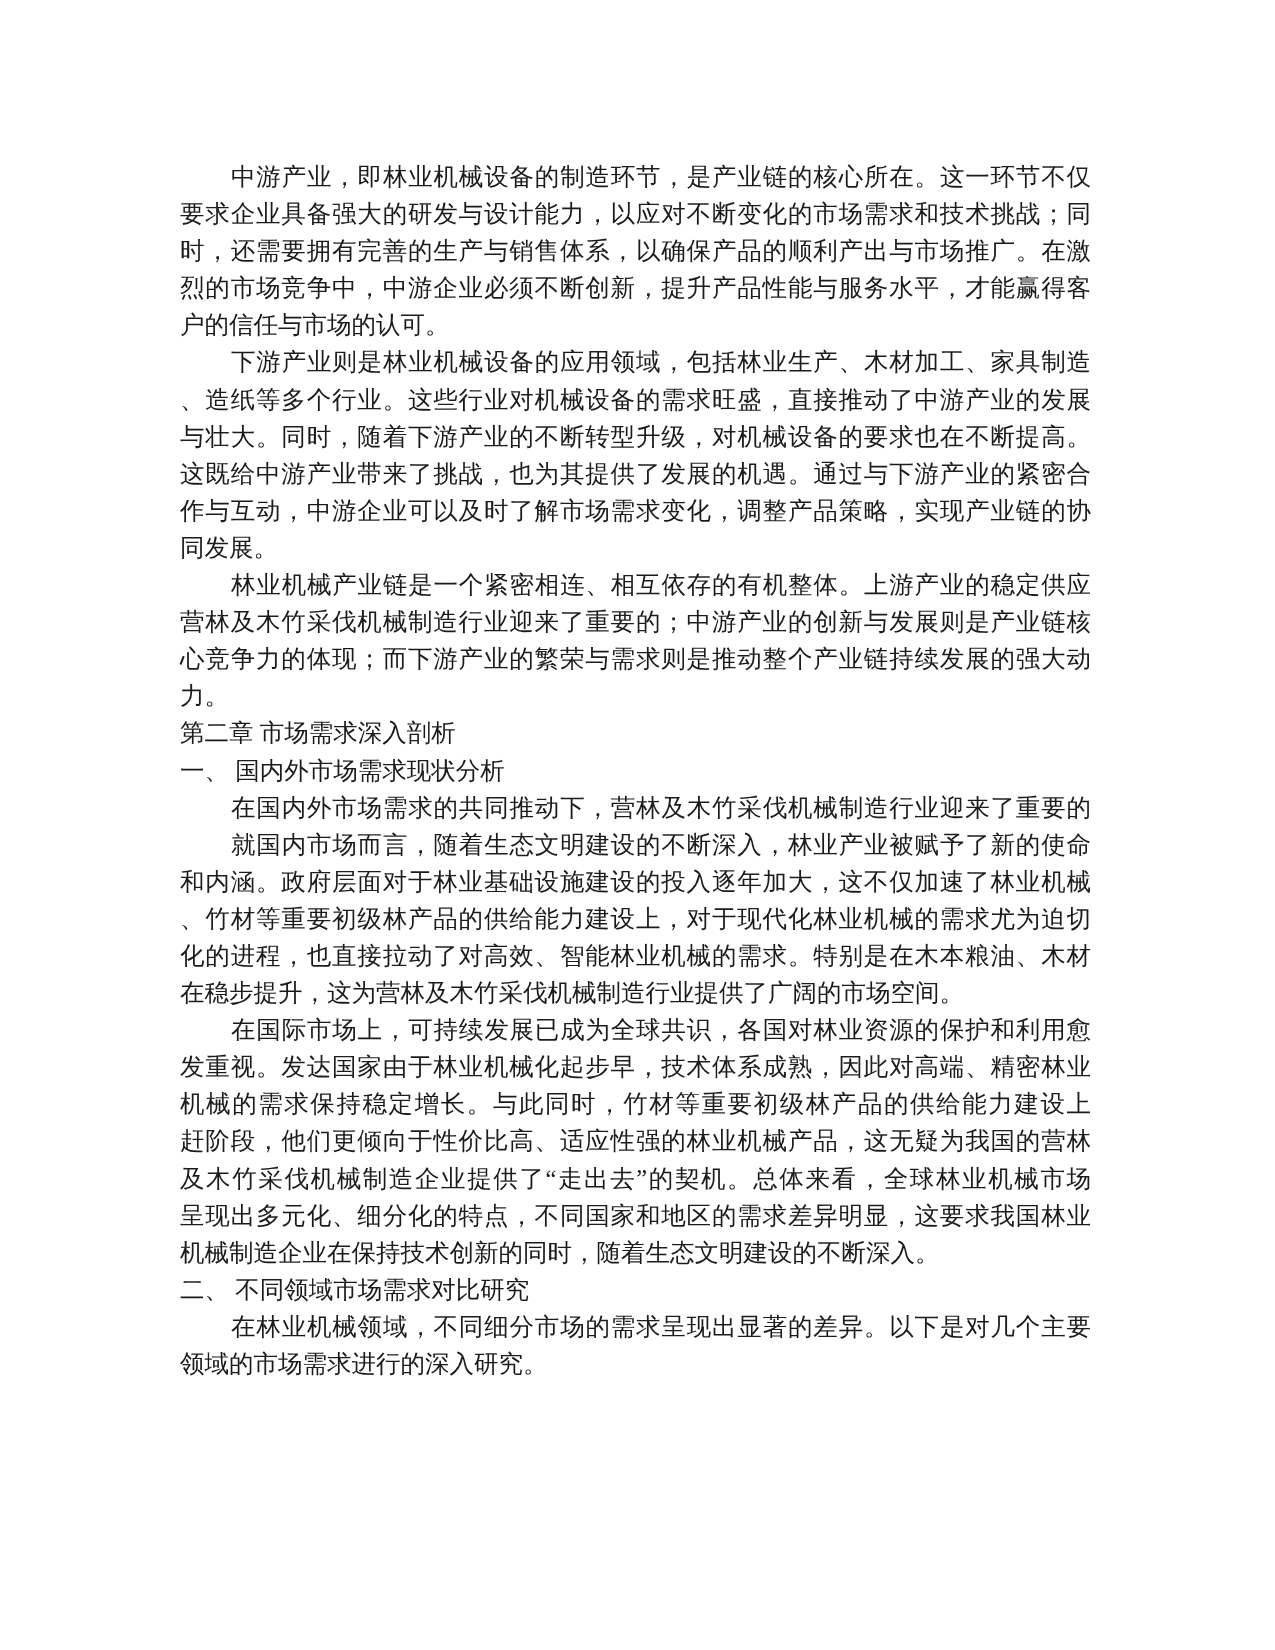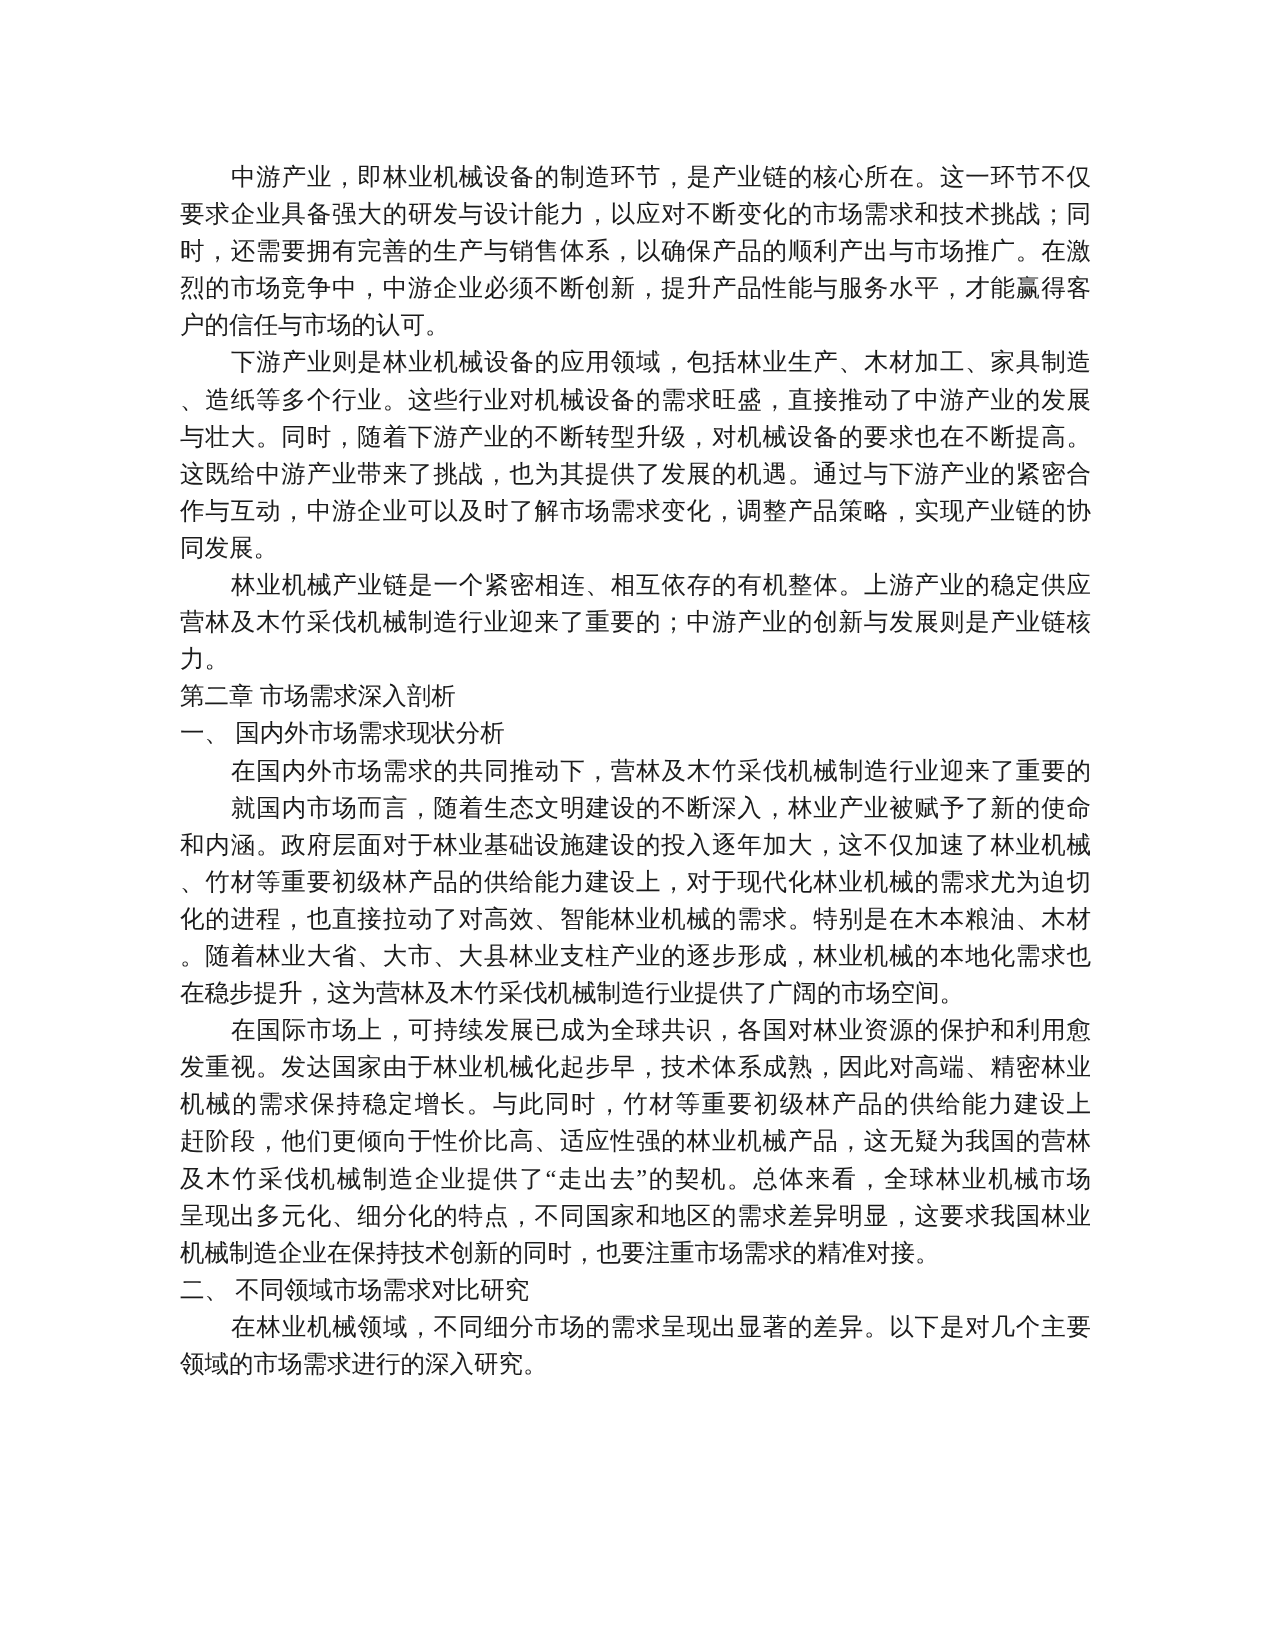--- a/index.html
+++ b/index.html
@@ -65,52 +65,52 @@
       <div class="ln full">、造纸等多个行业。这些行业对机械设备的需求旺盛，直接推动了中游产业的发展</div>
       <div class="ln full">与壮大。同时，随着下游产业的不断转型升级，对机械设备的要求也在不断提高。</div>
       <div class="ln full">这既给中游产业带来了挑战，也为其提供了发展的机遇。通过与下游产业的紧密合</div>
       <div class="ln full">作与互动，中游企业可以及时了解市场需求变化，调整产品策略，实现产业链的协</div>
       <div class="ln end">同发展。</div>
     </div>
 
     <div>
       <div class="ln full ind">林业机械产业链是一个紧密相连、相互依存的有机整体。上游产业的稳定供应</div>
       <div class="ln full">营林及木竹采伐机械制造行业迎来了重要的；中游产业的创新与发展则是产业链核</div>
+      <div class="ln full">心竞争力的体现；而下游产业的繁荣与需求则是推动整个产业链持续发展的强大动</div>
       <div class="ln end">力。</div>
     </div>
 
     <div>
       <div class="ln hd">第二章 市场需求深入剖析</div>
     </div>
 
     <div>
       <div class="ln hd">一、 国内外市场需求现状分析</div>
     </div>
 
     <div>
       <div class="ln full ind">在国内外市场需求的共同推动下，营林及木竹采伐机械制造行业迎来了重要的</div>
     </div>
 
     <div>
       <div class="ln full ind">就国内市场而言，随着生态文明建设的不断深入，林业产业被赋予了新的使命</div>
       <div class="ln full">和内涵。政府层面对于林业基础设施建设的投入逐年加大，这不仅加速了林业机械</div>
       <div class="ln full">、竹材等重要初级林产品的供给能力建设上，对于现代化林业机械的需求尤为迫切</div>
       <div class="ln full">化的进程，也直接拉动了对高效、智能林业机械的需求。特别是在木本粮油、木材</div>
-      <div class="ln full">。随着林业大省、大市、大县林业支柱产业的逐步形成，林业机械的本地化需求也</div>
       <div class="ln end">在稳步提升，这为营林及木竹采伐机械制造行业提供了广阔的市场空间。</div>
     </div>
 
     <div>
       <div class="ln full ind">在国际市场上，可持续发展已成为全球共识，各国对林业资源的保护和利用愈</div>
       <div class="ln full">发重视。发达国家由于林业机械化起步早，技术体系成熟，因此对高端、精密林业</div>
       <div class="ln full">机械的需求保持稳定增长。与此同时，竹材等重要初级林产品的供给能力建设上</div>
       <div class="ln full">赶阶段，他们更倾向于性价比高、适应性强的林业机械产品，这无疑为我国的营林</div>
       <div class="ln full">及木竹采伐机械制造企业提供了“走出去”的契机。总体来看，全球林业机械市场</div>
       <div class="ln full">呈现出多元化、细分化的特点，不同国家和地区的需求差异明显，这要求我国林业</div>
-      <div class="ln end">机械制造企业在保持技术创新的同时，也要注重市场需求的精准对接。</div>
+      <div class="ln end">机械制造企业在保持技术创新的同时，随着生态文明建设的不断深入。</div>
     </div>
 
     <div>
       <div class="ln hd">二、 不同领域市场需求对比研究</div>
     </div>
 
     <div>
       <div class="ln full ind">在林业机械领域，不同细分市场的需求呈现出显著的差异。以下是对几个主要</div>
       <div class="ln end">领域的市场需求进行的深入研究。</div>
     </div>

